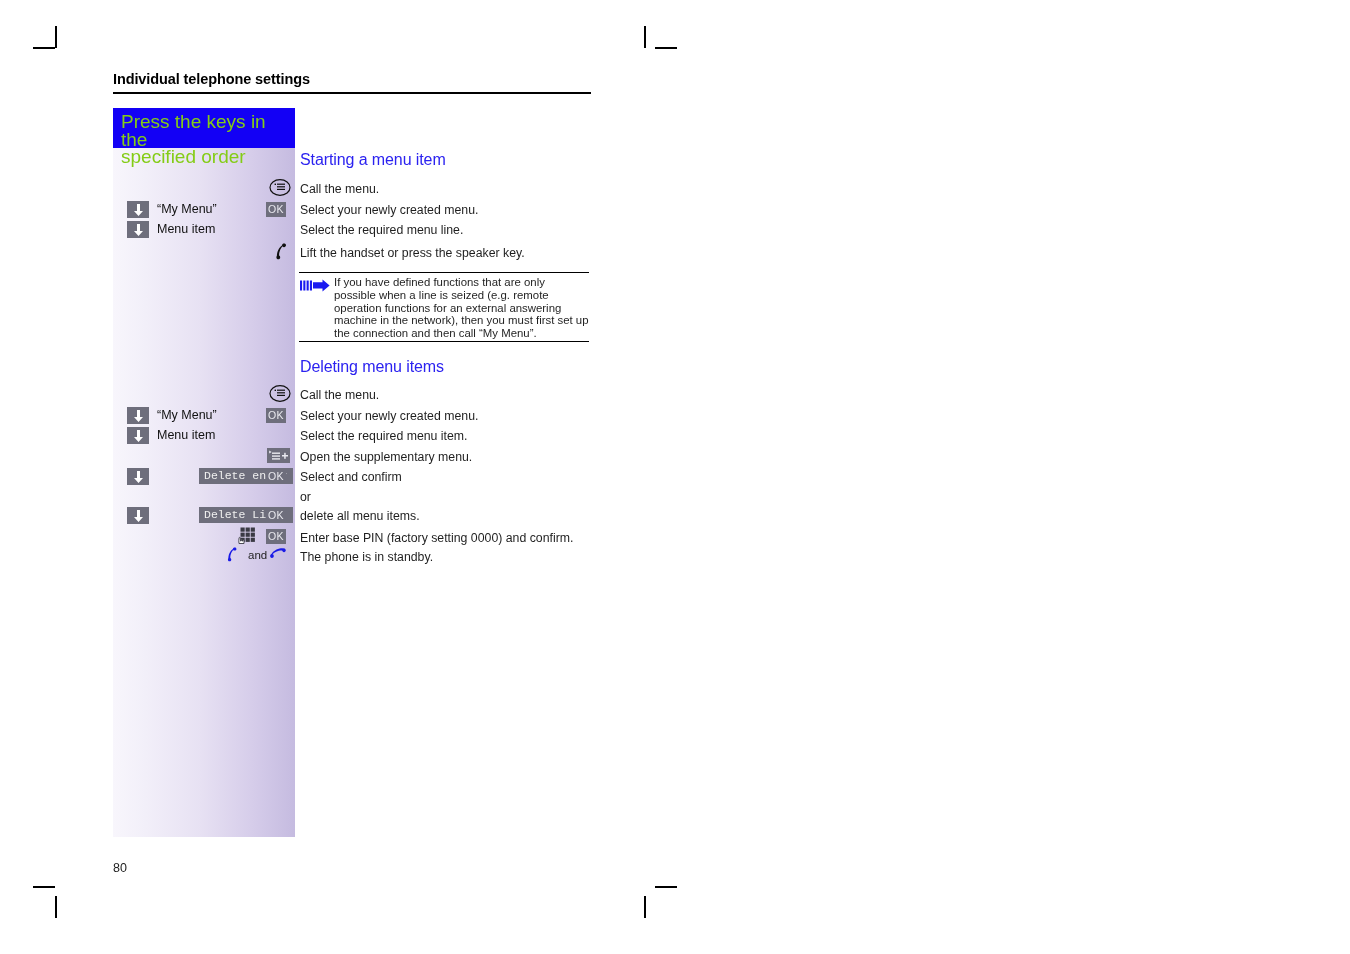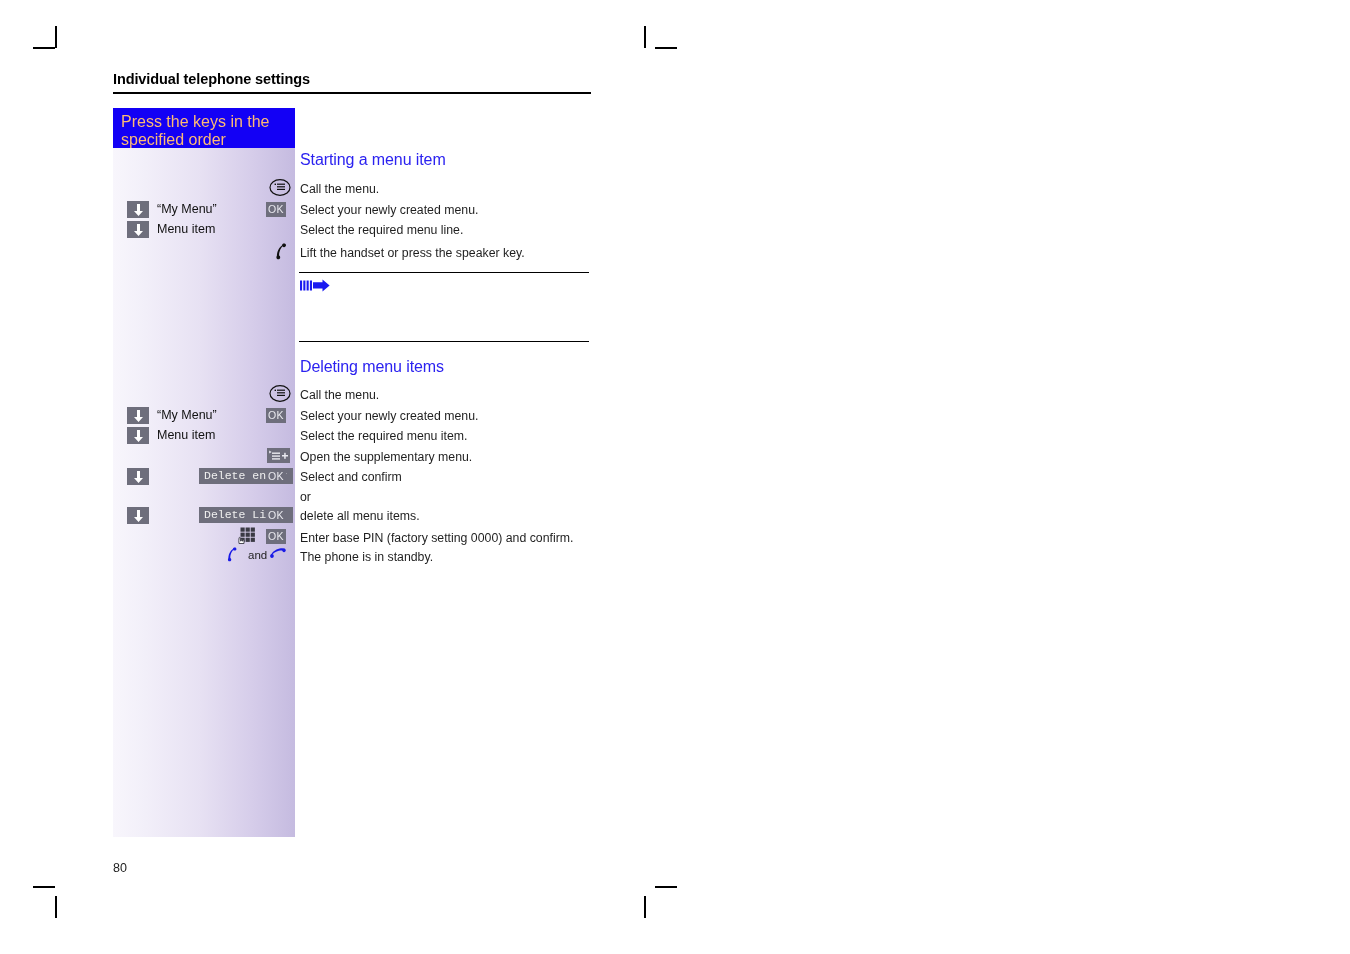--- a/index.html
+++ b/index.html
@@ -36,22 +36,22 @@
     position:absolute;left:113px;top:92px;width:478px;height:1.6px;background:#000;
   }
 
   
   .leftcol{
     position:absolute;left:113px;top:108px;width:182px;height:729px;
     background:linear-gradient(to right,#f8f6fc 0%,#f2eff9 18%,#e7e1f3 48%,#d6cdea 76%,#c5bbe0 100%);
   }
   .leftcol-head{
     position:absolute;left:113px;top:108px;width:182px;height:40px;
-    background:#1300f5;color:#fdba74;
-    font-size:16px;line-height:17.5px;
+    background:#1300f5;color:#84cc16;
+    font-size:19px;line-height:17.5px;
     padding:5px 0 0 8px;box-sizing:border-box;
   }
 
   
   .keyrow{position:absolute;height:17px;}
   .dnbox{
     position:absolute;left:0;top:0;width:22px;height:17px;background:#6e6e7c;
     display:flex;align-items:center;justify-content:center;
   }
   .dnbox svg{display:block;}
@@ -263,20 +263,21 @@
       <svg width="30" height="13" viewBox="0 0 30 13">
         <g fill="#1a1af0">
           <rect x="0" y="1.5" width="2.1" height="10"></rect>
           <rect x="3.3" y="1.5" width="2.1" height="10"></rect>
           <rect x="6.6" y="1.5" width="2.1" height="10"></rect>
           <rect x="9.9" y="1.5" width="2.1" height="10"></rect>
         </g>
         <path d="M13 3.2h9.5V0.4L29.6 6.4l-7.1 6.0V9.6H13z" fill="#1a1af0"></path>
       </svg>
     </div>
+    <div class="note-text">If you have defined functions that are only possible when a line is seized (e.g. remote operation functions for an external answering machine in the network), then you must first set up the connection and then call “My Menu”.</div>
     <div class="rule bot"></div>
   </div>
 
   <div class="h2" style="top:358px;">Deleting menu items</div>
   <div class="line" style="top:388px;">Call the menu.</div>
   <div class="line" style="top:409px;">Select your newly created menu.</div>
   <div class="line" style="top:429px;">Select the required menu item.</div>
   <div class="line" style="top:450px;">Open the supplementary menu.</div>
   <div class="line" style="top:470px;">Select and confirm</div>
   <div class="line" style="top:490px;">or</div>

